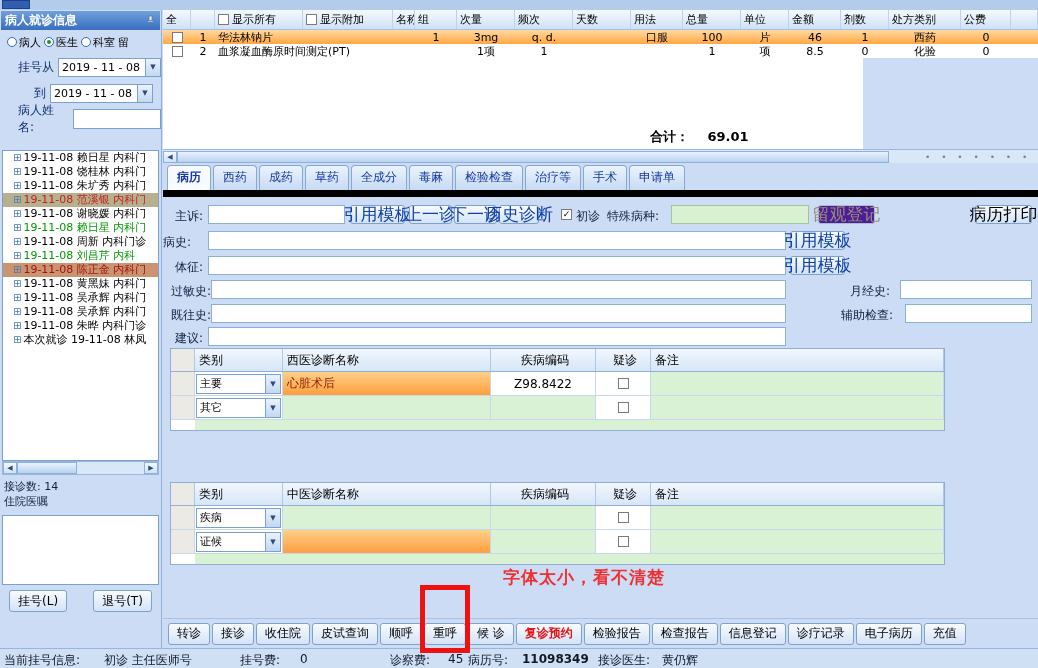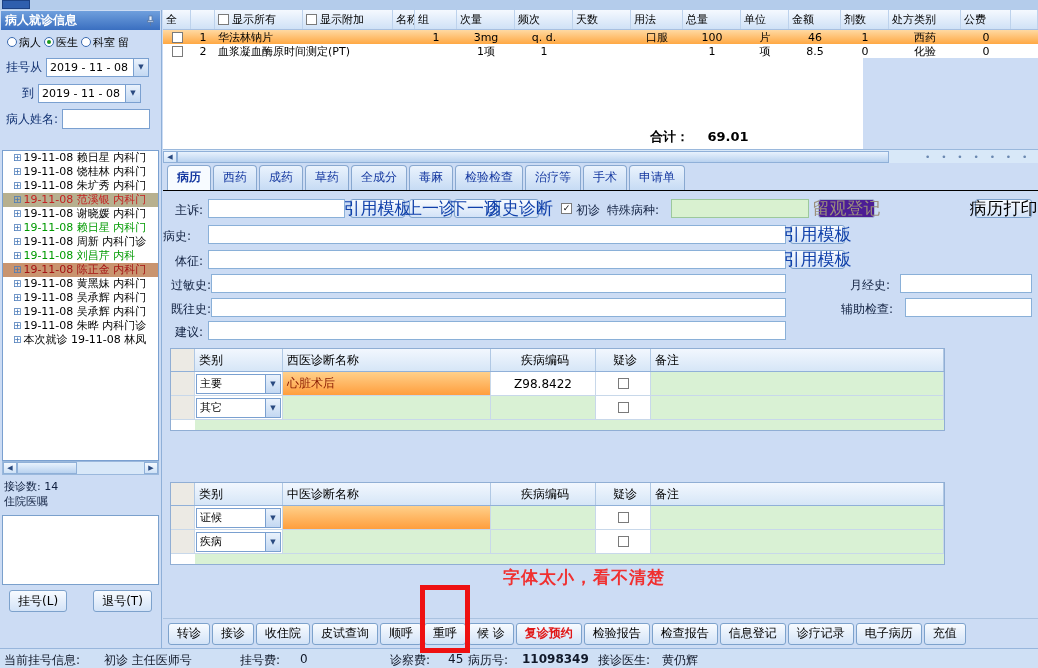--- a/index.html
+++ b/index.html
@@ -12,21 +12,21 @@
   .top-frag { position:absolute; left:2px; top:0; width:28px; height:9px; background:#2f5fae; border:1px solid #1d4284; }
 
   
   .left-panel { position:absolute; left:0; top:10px; width:162px; height:638px; background:#ccdcf4; border-right:1px solid #8fb0d8; }
   .lp-header { height:19px; margin:1px 1px 0 1px; background:linear-gradient(#6f9fdd,#3a6fc0); color:#fff; font-weight:bold; font-size:12px; display:flex; align-items:center; padding:0 4px; justify-content:space-between; }
   .lp-radios { height:24px; display:flex; align-items:center; padding-left:7px; font-size:11px; gap:1px; }
   .radio-item { display:inline-flex; align-items:center; gap:2px; cursor:default; }
   .radio { width:10px; height:10px; border-radius:50%; border:1px solid #3a6ab0; background:#fff; display:inline-block; position:relative; }
   .radio.checked::after { content:""; position:absolute; left:2px; top:2px; width:4px; height:4px; border-radius:50%; background:#1a9a1a; }
   .lp-row { height:26px; display:flex; align-items:center; padding-left:6px; gap:4px; }
-  .lp-row .lbl { color:#103070; }
+  .lp-row .lbl { color:#103070;margin-left:12px; }
   .lbl-to { padding-left:16px; }
   .combo { display:inline-flex; align-items:center; background:#fff; border:1px solid #7aa0d0; height:19px; }
   .combo .val { padding:0 3px; font-size:11px; white-space:nowrap; }
   .combo .dd { width:15px; height:100%; background:linear-gradient(#eaf2fc,#c3d8f2); border-left:1px solid #7aa0d0; display:flex; align-items:center; justify-content:center; font-size:7px; color:#2a4a80; }
   .combo .dd::before { content:"▼"; }
   .date-combo { width:103px; justify-content:space-between; }
   .name-input { width:88px; height:20px; border:1px solid #7aa0d0; font-size:11px; padding:0 3px; }
   .lp-list { margin:18px 2px 0 2px; height:311px; background:#fff; border:1px solid #7aa0d0; overflow:hidden; }
   .lp-item { height:14px; line-height:14px; font-size:11px; white-space:nowrap; padding-left:10px; cursor:default; }
   .tree-ico { color:#4a7ab8; font-size:10px; margin-right:2px; }
@@ -67,21 +67,21 @@
   .total-line .tv { margin-left:14px; }
   .hscroll { position:absolute; left:0; top:139px; width:875px; height:14px; background:#d8e8f8; border-top:1px solid #9ab8dc; display:flex; align-items:center; }
   .main-thumb { width:712px; }
   .scroll-dots { position:absolute; left:762px; top:2px; font-size:9px; color:#6a88b0; letter-spacing:4px; }
   .scroll-dots::before { content:"• • • • • • •"; }
 
   .tabs { position:absolute; left:4px; top:156px; height:24px; display:flex; gap:2px; align-items:flex-end; }
   .tab { border:1px solid #88a8d0; border-bottom:none; border-radius:4px 4px 0 0; padding:3px 9px 4px 9px; background:linear-gradient(#eaf3fd,#c6dbf4); color:#1538a0; font-size:12px; white-space:nowrap; cursor:default; }
   .tab.active { background:#f7fbff; font-weight:bold; }
 
-  .form { position:absolute; left:0; top:180px; width:875px; height:157px; border-top:1px solid #000000; }
+  .form { position:absolute; left:0; top:180px; width:875px; height:157px; border-top:7px solid #000000; }
   .form .lbl { position:absolute; color:#102040; font-size:12px; white-space:nowrap; }
   .tin { position:absolute; height:19px; border:1px solid #8ab0d8; background:#fff; font-size:11px; padding:0 3px; }
   .tin.green { background:#d9f1d0; border-color:#9cc89c; }
   .form .btn { position:absolute; }
 
   .diag { position:absolute; left:7px; width:775px; background:#fff; border:1px solid #90aed4; }
   .dg-head { display:flex; height:23px; background:linear-gradient(#f2f7fe,#d6e6f7); border-bottom:1px solid #90b0d8; font-size:12px; }
   .dg-head > div { display:flex; align-items:center; padding-left:4px; border-right:1px solid #b0c8e4; white-space:nowrap; }
   .dg-row { display:flex; height:24px; border-bottom:1px solid #c8d8ea; font-size:12px; }
   .dg-row > div { display:flex; align-items:center; border-right:1px solid #c8d8ea; }
@@ -434,40 +434,40 @@
         <div class="c-cat">类别</div>
         <div class="c-name">中医诊断名称</div>
         <div class="c-code">疾病编码</div>
         <div class="c-sus">疑诊</div>
         <div class="c-note">备注</div>
       </div>
       <div class="dg-row">
         <div class="c-sel"></div>
         <div class="c-cat">
             <span class="combo cat-combo">
-              <span class="val">证候</span>
+              <span class="val">疾病</span>
               <span class="dd"></span>
             </span>
           </div>
-        <div class="c-name cell-orange"></div>
+        <div class="c-name cell-green"></div>
         <div class="c-code cell-green"></div>
         <div class="c-sus">
             <span class="cb"></span>
           </div>
         <div class="c-note cell-green"></div>
       </div>
       <div class="dg-row">
         <div class="c-sel"></div>
         <div class="c-cat">
             <span class="combo cat-combo">
-              <span class="val">疾病</span>
+              <span class="val">证候</span>
               <span class="dd"></span>
             </span>
           </div>
-        <div class="c-name cell-green"></div>
+        <div class="c-name cell-orange"></div>
         <div class="c-code cell-green"></div>
         <div class="c-sus">
             <span class="cb"></span>
           </div>
         <div class="c-note cell-green"></div>
       </div>
       <div class="dg-strip"></div>
     </div>
 
     <div class="note-text">字体太小，看不清楚</div>

